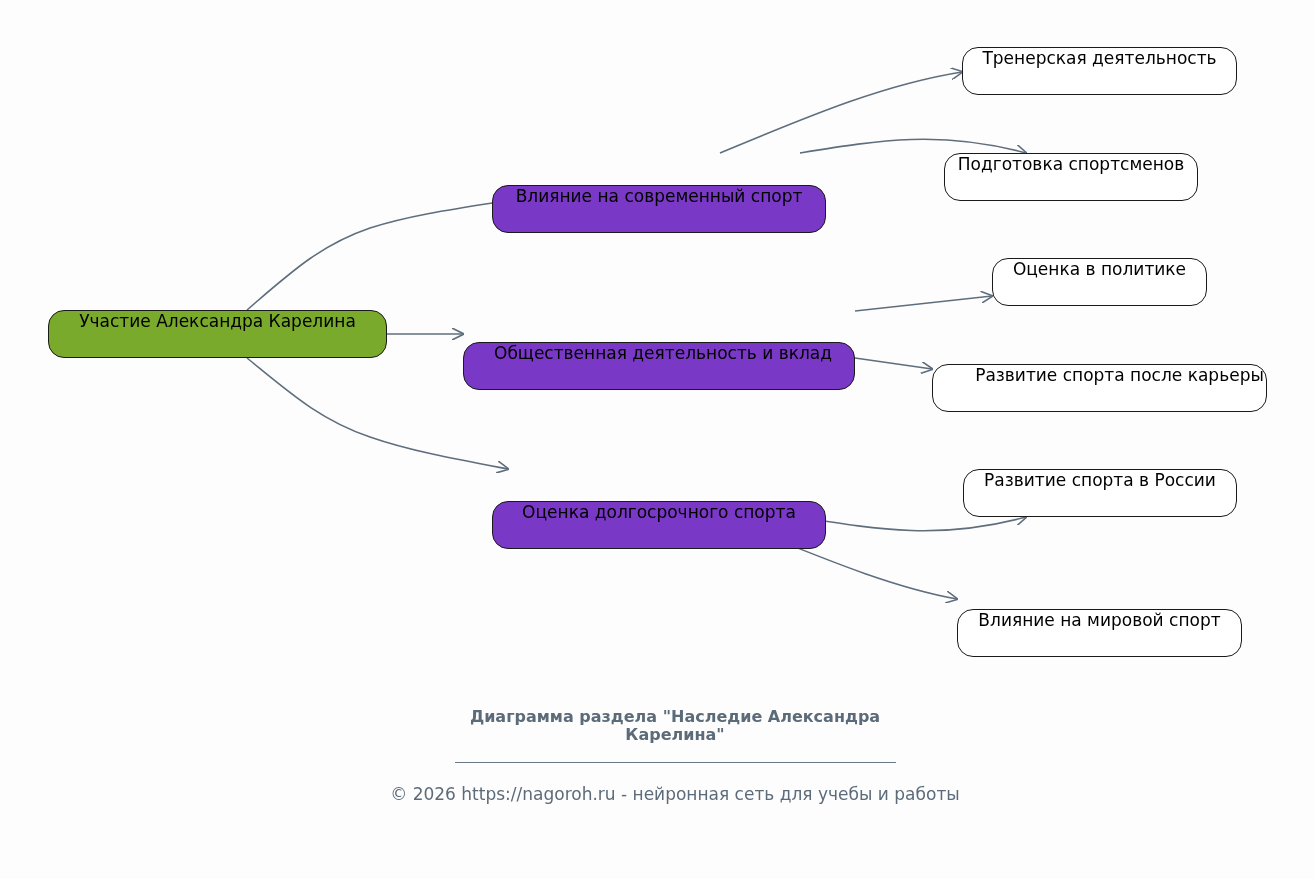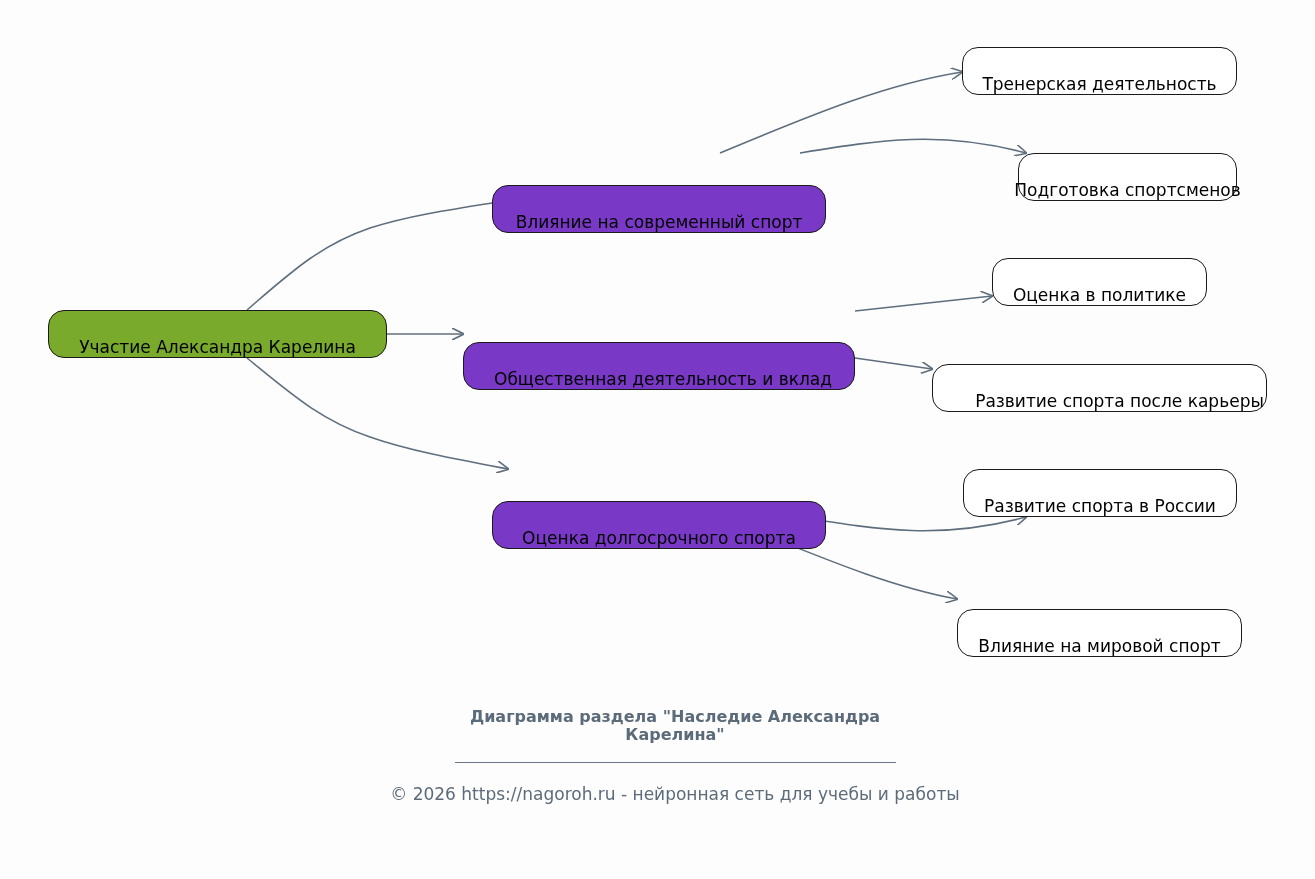--- a/index.html
+++ b/index.html
@@ -9,21 +9,21 @@
       position: relative;
       overflow: hidden;
       font-family: "DejaVu Sans", sans-serif;
     }
     #edges { position: absolute; left: 0; top: 0; }
     .node {
       position: absolute;
       box-sizing: border-box;
       border: 1.3px solid #1a1a1a;
       border-radius: 16px;
-      display: flex; align-items: flex-end; justify-content: center;
+      display: flex; align-items: flex-start; justify-content: center;
       font-size: 17px;
       color: #000;
       white-space: nowrap;
       height: 48px;
     }
     .node.root { background: #7aaa2c; }
     .node.mid { background: #7a38c6; margin-top: 32px; }
     .node.leaf { background: #ffffff; }
     .caption {
       position: absolute; left: 0; width: 1350px; text-align: center;
@@ -75,21 +75,21 @@
 <div class="node mid" style="left:463px; top:310px; width:392px;padding-left:8px;">
   <span>Общественная деятельность и вклад</span>
 </div>
 <div class="node mid" style="left:492px; top:469px; width:334px;">
   <span>Оценка долгосрочного спорта</span>
 </div>
 
 <div class="node leaf" style="left:962px; top:47px; width:275px;">
   <span>Тренерская деятельность</span>
 </div>
-<div class="node leaf" style="left:1018px; top:153px; width:219px;">
+<div class="node leaf" style="left:944px; top:153px; width:254px;">
   <span>Подготовка спортсменов</span>
 </div>
 <div class="node leaf" style="left:992px; top:258px; width:215px;">
   <span>Оценка в политике</span>
 </div>
 <div class="node leaf" style="left:932px; top:364px; width:335px;padding-left:40px;">
   <span>Развитие спорта после карьеры</span>
 </div>
 <div class="node leaf" style="left:963px; top:469px; width:274px;">
   <span>Развитие спорта в России</span>

